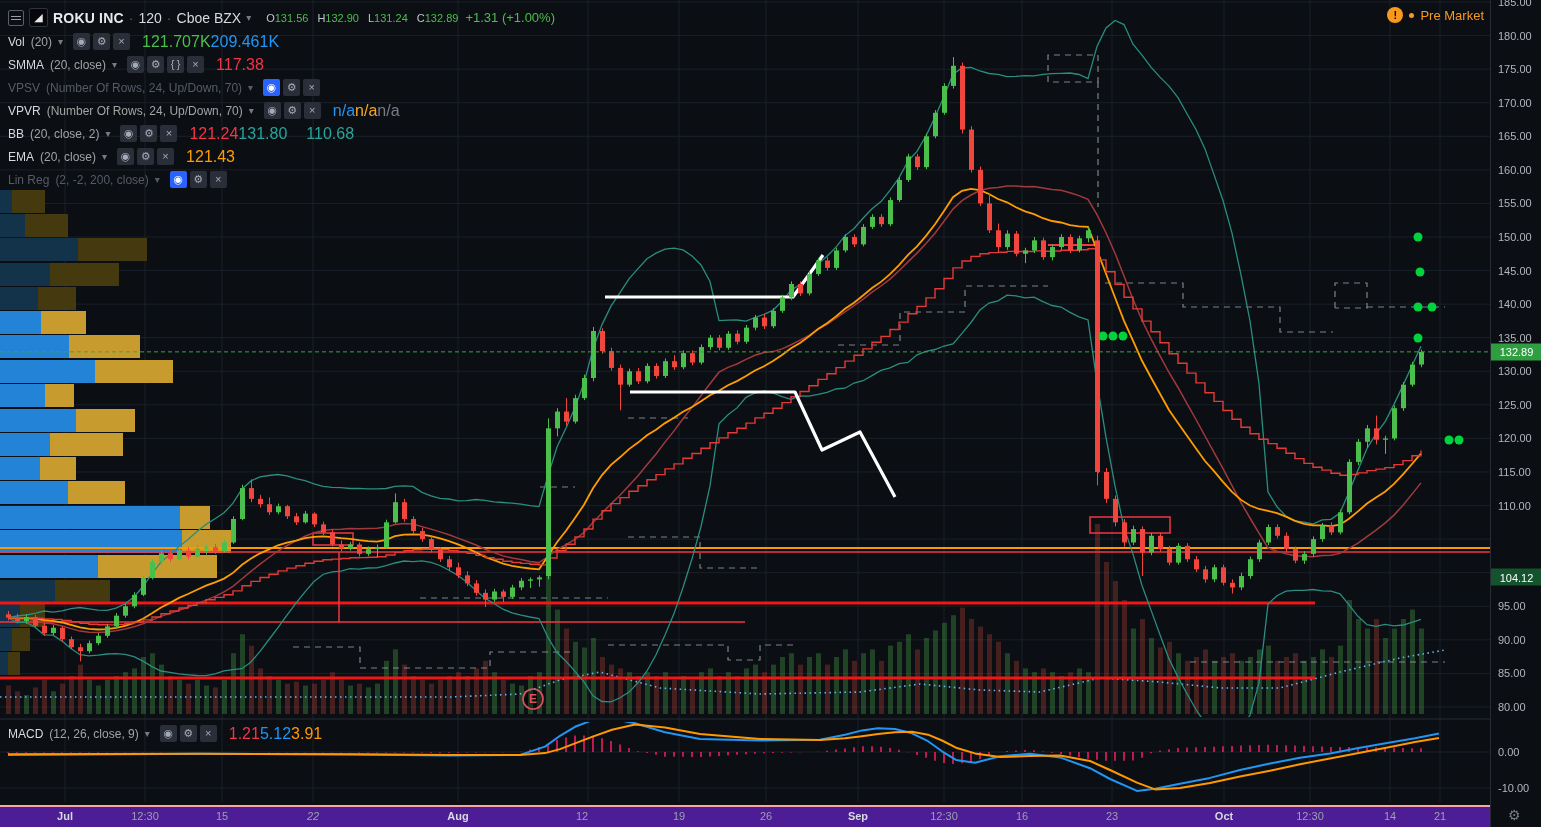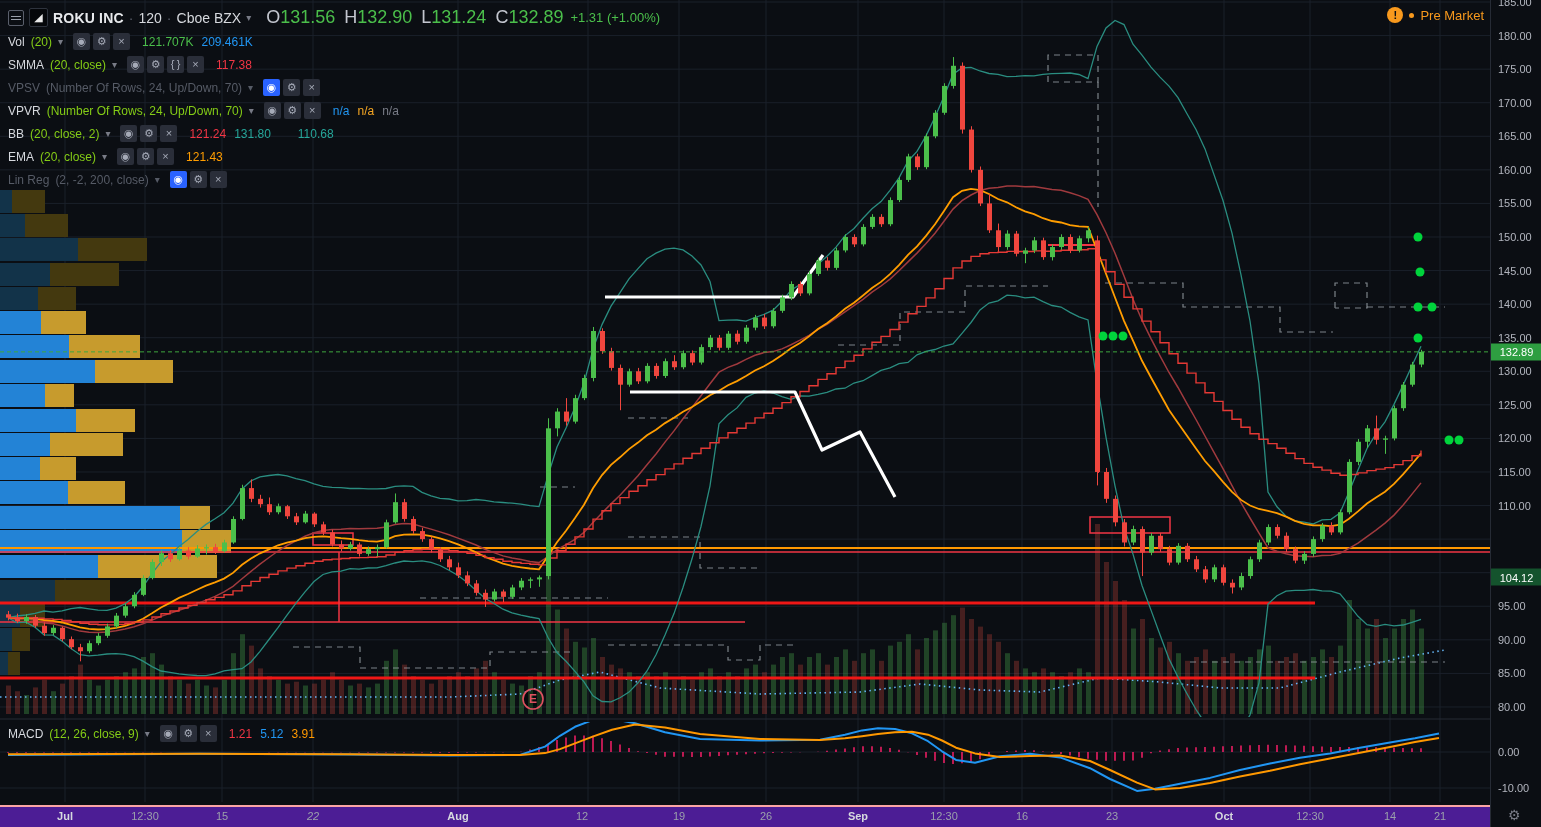--- a/index.html
+++ b/index.html
@@ -11,32 +11,32 @@
   .legend{position:absolute;left:8px;top:5px;z-index:5;}
   .lg-row{display:flex;align-items:center;height:23px;gap:6px;font-size:12px;white-space:nowrap;}
   .hdr-row{height:25px;gap:5px;font-size:14px;}
   .menu-btn{width:16px;height:16px;border:1px solid #5a5f6b;border-radius:2px;display:flex;flex-direction:column;justify-content:center;gap:2px;padding:0 2px;cursor:pointer;}
   .menu-btn i{display:block;height:1px;background:#9aa0aa;}
   .logo{width:19px;height:19px;background:#05070a;border:1px solid #2e333d;border-radius:2px;display:flex;align-items:center;justify-content:center;color:#e8e8e8;font-size:11px;font-weight:bold;}
   .sym{color:#e8eaed;font-weight:bold;letter-spacing:.2px;}
   .sep-dot{color:#5a5f6b;}
   .plain{color:#d6d9de;}
   .caret{color:#787b86;font-size:10px;}
-  .ohlc{margin-left:10px;display:flex;gap:9px;font-size:18px;}
+  .ohlc{margin-left:10px;display:flex;gap:9px;font-size:11px;}
   .ohlc .lbl{color:#c3c6cf;}
   .ohlc .v{color:#4bbf4b;}
   .chg{color:#4bbf4b;font-size:13px;margin-left:2px;}
   .lg-title{color:#d6d9de;cursor:pointer;}
-  .lg-params{color:#84cc16;}
+  .lg-params{color:#a3a3a3;}
   .lg-row.dim .lg-title,.lg-row.dim .lg-params,.lg-row.dim .caret{color:#565b66;}
   .btns{display:flex;gap:3px;margin-left:4px;}
   .lgbtn{width:17px;height:17px;border-radius:2px;background:#2a2e39;color:#a6abb8;font-size:11px;
          display:flex;align-items:center;justify-content:center;cursor:pointer;line-height:1;}
   .lgbtn.active{background:#2962ff;color:#fff;}
-  .vals{display:flex;gap:8px;margin-left:6px;font-size:12px;}
+  .vals{display:flex;gap:0;margin-left:6px;font-size:16px;}
   
   .pre-market{position:absolute;top:7px;right:57px;z-index:6;display:flex;align-items:center;gap:6px;font-size:13px;color:#f8991d;}
   .pm-icon{width:16px;height:16px;border-radius:50%;background:#f8991d;color:#0b0e13;font-weight:bold;font-size:11px;display:flex;align-items:center;justify-content:center;}
   .pm-dot{width:5px;height:5px;border-radius:50%;background:#f8991d;}
   
   .price-axis{position:absolute;left:1490px;top:0;width:51px;height:827px;border-left:1px solid #262b35;background:#0b0e13;z-index:4;overflow:hidden;cursor:ns-resize;}
   .pa-label{position:absolute;left:7px;transform:translateY(-50%);font-size:11px;color:#b2b5be;}
   .pa-badge{position:absolute;left:0;width:51px;height:17px;transform:translateY(-50%);display:flex;align-items:center;justify-content:center;font-size:11px;color:#fff;z-index:2;}
   
   .time-axis{position:absolute;left:0;top:805px;width:1490px;height:38px;border-top:2px solid #fca5a5;background:#4c1d95;z-index:4;cursor:ew-resize;}

